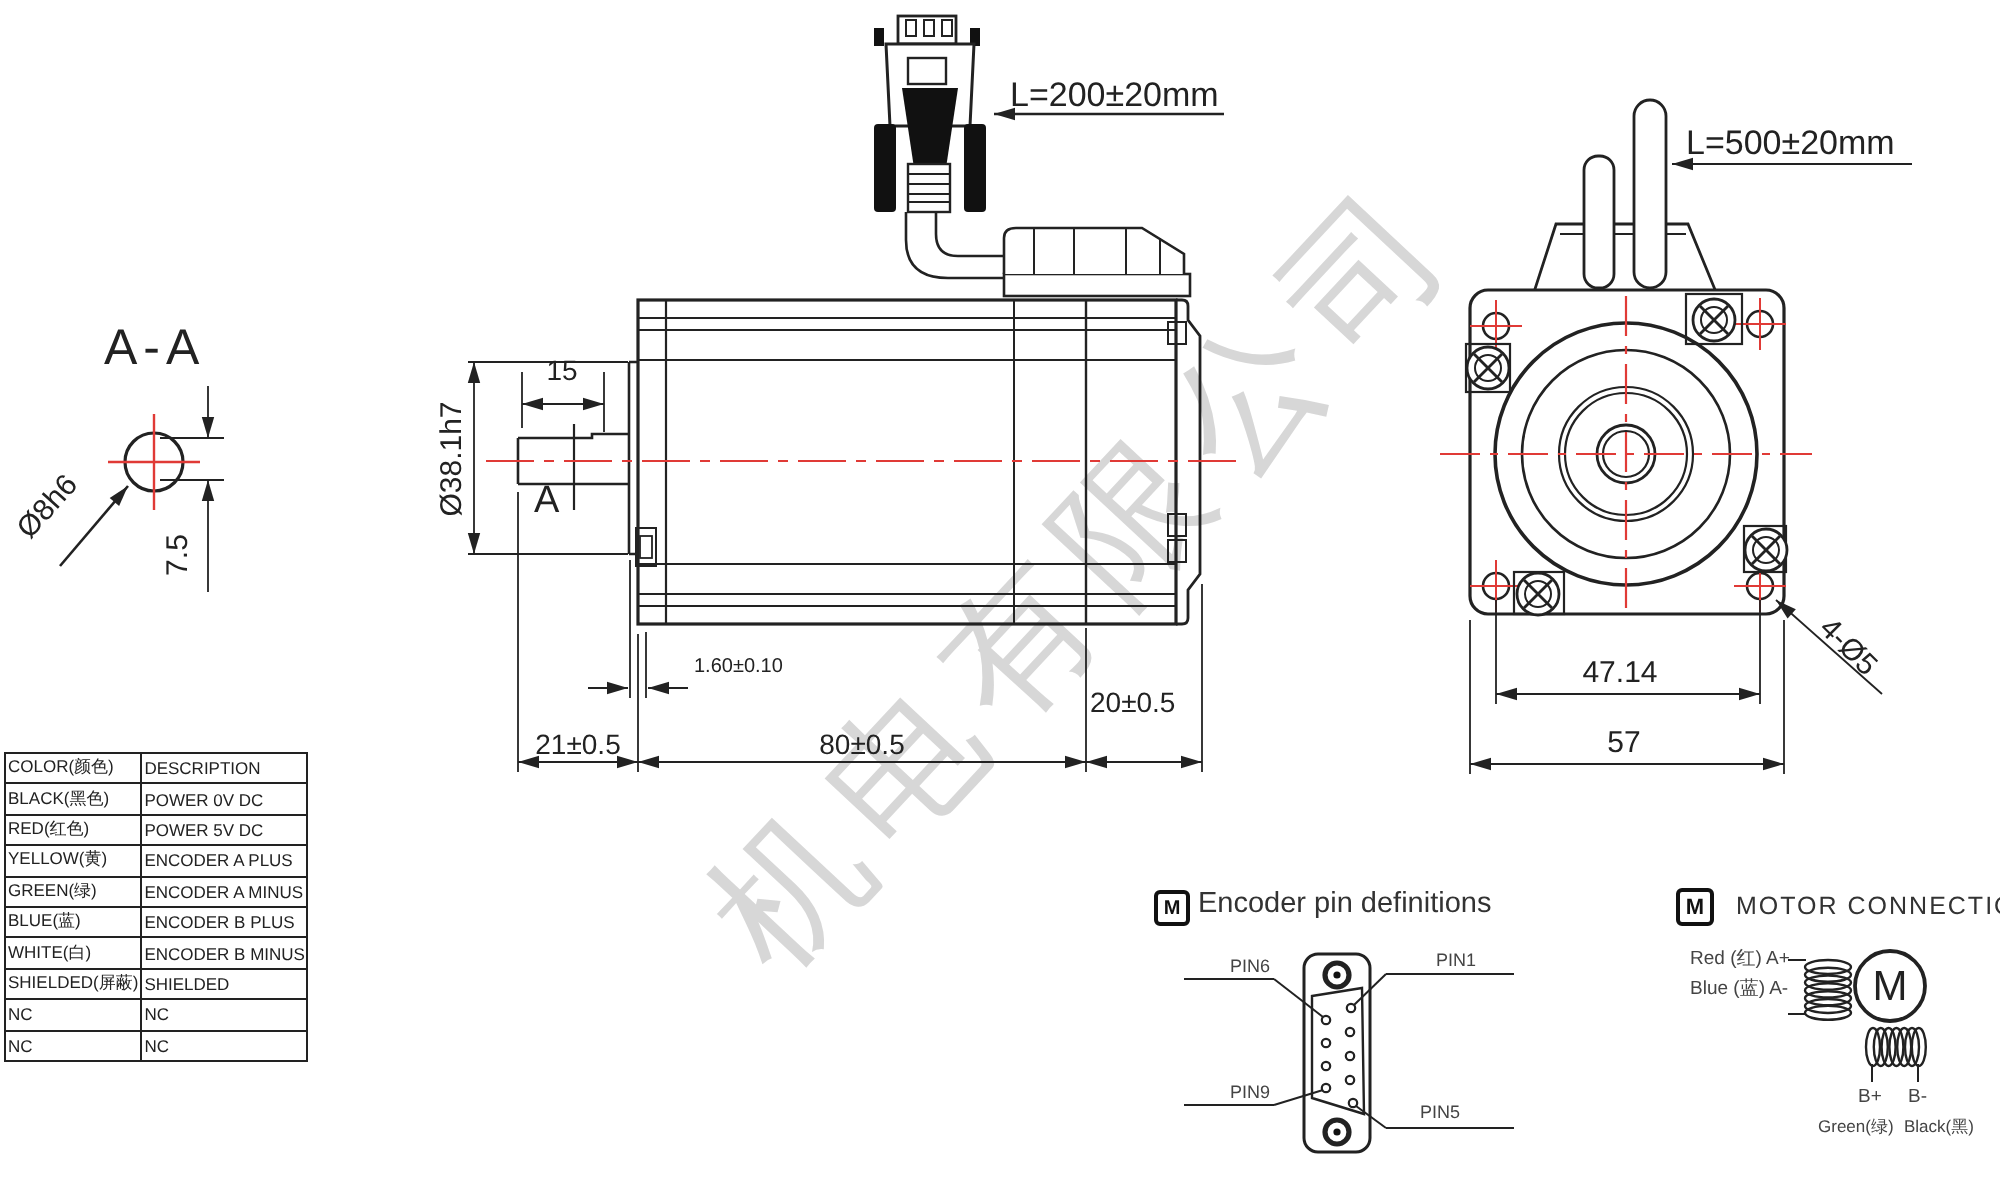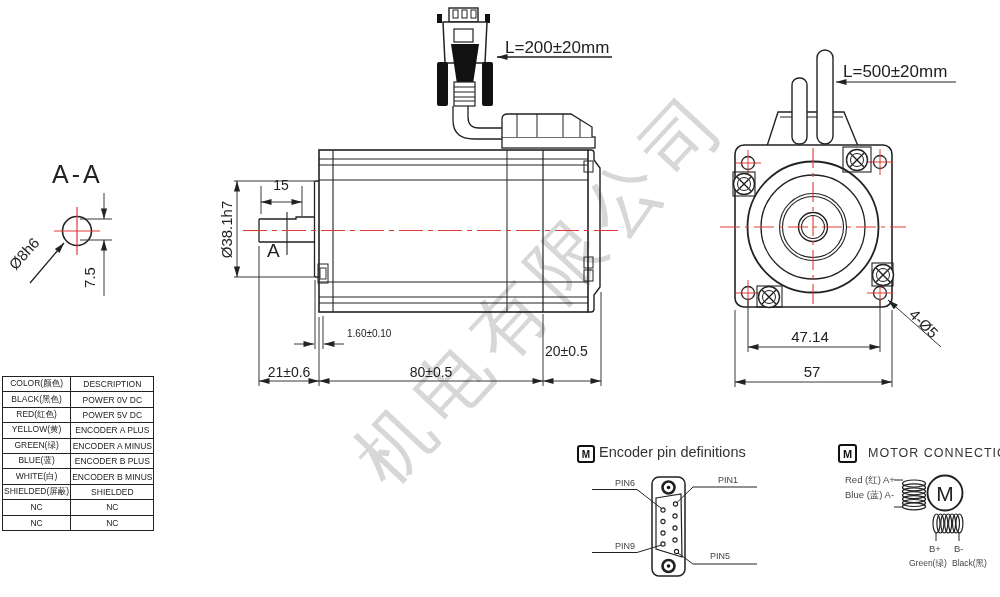--- a/index.html
+++ b/index.html
@@ -7,21 +7,21 @@
          font-family:"Liberation Sans","DejaVu Sans",sans-serif;color:#222;}
   #draw{position:absolute;left:0;top:0;}
   .lbl{position:absolute;color:#222;white-space:nowrap;line-height:1;}
   .ctr{text-align:center;}
   .rot90{transform:rotate(-90deg);transform-origin:center;}
   #watermark{position:absolute;left:222px;top:238px;width:640px;text-align:center;
              font-size:74px;letter-spacing:10px;color:rgba(150,150,150,0.38);
              transform:rotate(-47deg);transform-origin:center;pointer-events:none;}
   table.wt{position:absolute;left:2px;top:376px;border-collapse:collapse;table-layout:fixed;}
   table.wt td{border:1px solid #222;font-size:8.5px;height:14.4px;padding:0 1px;
-              text-align:center;vertical-align:middle;overflow:hidden;white-space:nowrap;}
+              text-align:left;vertical-align:middle;overflow:hidden;white-space:nowrap;}
   td.c1{width:64px;} td.c2{width:80px;}
   .micon{position:absolute;border:2px solid #111;border-radius:3px;background:#fff;
          display:flex;align-items:center;justify-content:center;font-weight:bold;color:#111;}
 </style>
 </head>
 <body>
 
 <div id="stage">
 
   <div id="watermark">机电有限公司</div>
@@ -279,21 +279,21 @@
   </svg>
 
   <div class="lbl" style="left:52px;top:162px;font-size:25px;letter-spacing:3px;font-weight:500;">A-A</div>
   <div class="lbl" style="left:6px;top:262px;font-size:15px;transform:rotate(-48deg);transform-origin:left top;">Ø8h6</div>
   <div class="lbl rot90 ctr" style="left:74px;top:270px;width:30px;font-size:15px;">7.5</div>
 
   <div class="lbl ctr" style="left:268px;top:178px;width:26px;font-size:14px;">15</div>
   <div class="lbl" style="left:267px;top:241px;font-size:19px;">A</div>
   <div class="lbl rot90 ctr" style="left:178px;top:222px;width:96px;font-size:15px;">Ø38.1h7</div>
   <div class="lbl" style="left:347px;top:329px;font-size:10px;">1.60±0.10</div>
-  <div class="lbl ctr" style="left:262px;top:365px;width:54px;font-size:14px;">21±0.6</div>
+  <div class="lbl ctr" style="left:262px;top:365px;width:54px;font-size:14px;">21±0.5</div>
   <div class="lbl ctr" style="left:404px;top:365px;width:54px;font-size:14px;">80±0.5</div>
   <div class="lbl ctr" style="left:545px;top:344px;width:40px;font-size:14px;">20±0.5</div>
 
   <div class="lbl" style="left:505px;top:39px;font-size:17px;">L=200±20mm</div>
   <div class="lbl" style="left:843px;top:63px;font-size:17px;">L=500±20mm</div>
 
   <div class="lbl ctr" style="left:783px;top:329px;width:54px;font-size:15px;">47.14</div>
   <div class="lbl ctr" style="left:797px;top:364px;width:30px;font-size:15px;text-align:center;">57</div>
   <div class="lbl ctr" style="left:899px;top:316px;width:50px;font-size:15px;transform:rotate(45deg);">4-Ø5</div>
 

